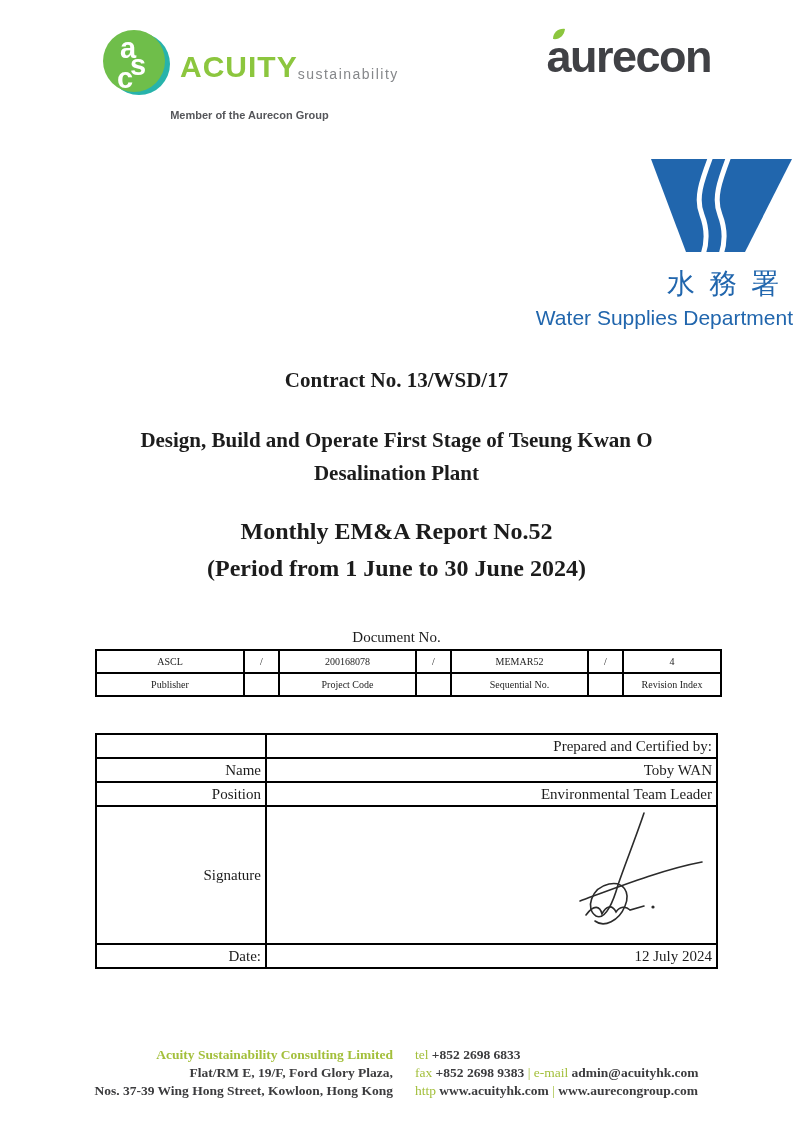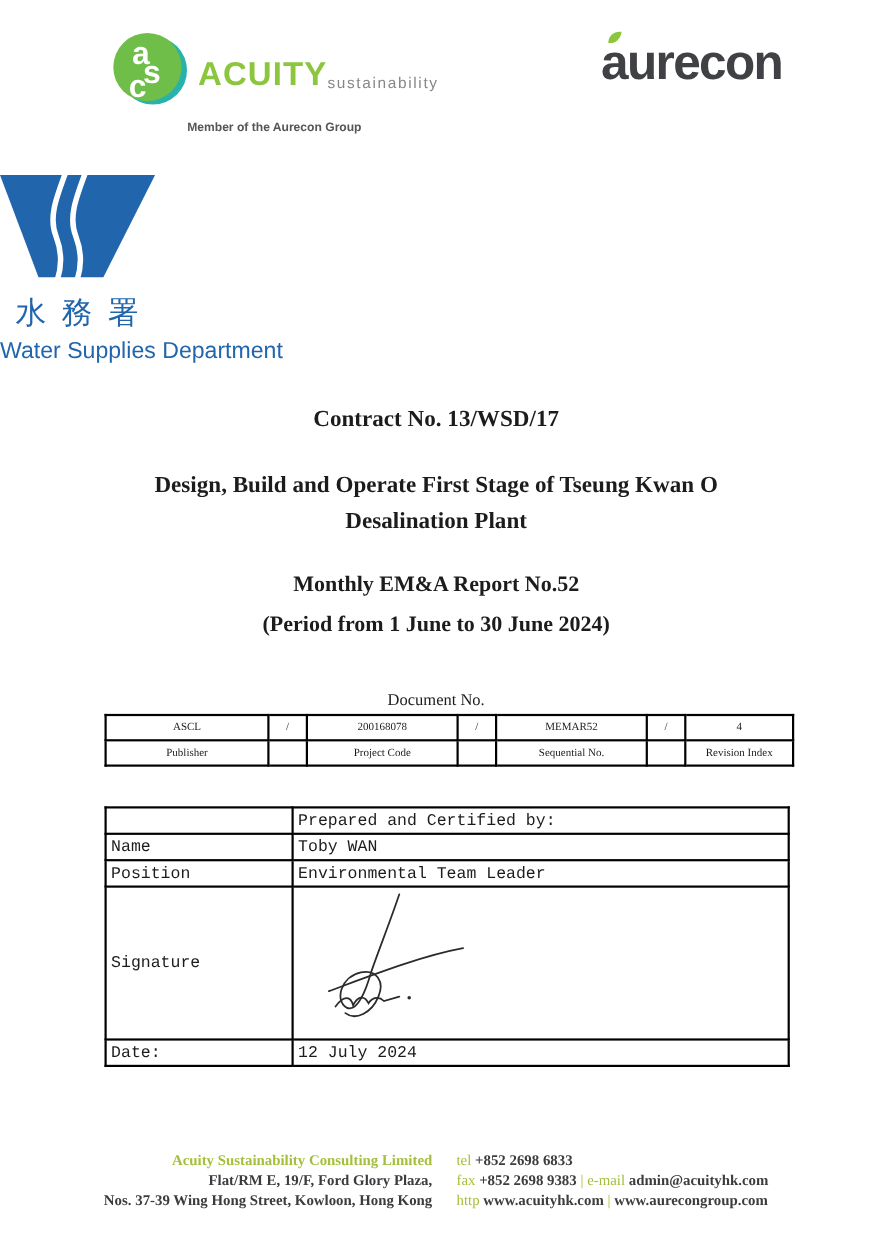--- a/index.html
+++ b/index.html
@@ -21,46 +21,46 @@
   .acuity-sub { font-family:"Liberation Sans", sans-serif; font-size:14px;
                 letter-spacing:1.5px; color:#85878a; margin-top:2px; }
   .acuity-tagline { font-family:"Liberation Sans", sans-serif; font-size:11px;
                     font-weight:bold; color:#55565a; margin-top:7px; }
   .aurecon { position:relative; margin-top:8px; }
   .aurecon-word { font-family:"Liberation Sans", sans-serif; font-weight:bold;
                   font-size:45px; letter-spacing:-1.5px; color:#404145; line-height:1; }
   .aurecon-leaf { position:absolute; top:-7px; left:5px; }
 
   
-  .wsd { position:absolute; top:158px; left:0; right:0; text-align:left; }
+  .wsd { position:absolute; top:158px; left:16px; right:0; text-align:right; }
   .wsd-cn { font-size:28px; color:#2166ad; letter-spacing:14px; padding-left:14px;
             margin-top:6px; font-family:"Liberation Sans", sans-serif; }
   .wsd-en { font-size:21px; color:#2166ad; font-family:"Liberation Sans", sans-serif;
             margin-top:3px; }
 
   
   .title { position:absolute; left:0; right:0; text-align:center; font-weight:bold; }
   .t-contract { top:368px; font-size:21px; }
   .t-project  { top:424px; font-size:21px; line-height:33px; }
-  .t-report   { top:513px; font-size:20px; line-height:37px; }
+  .t-report   { top:513px; font-size:24px; line-height:37px; }
 
   
   .doc-caption { position:absolute; top:629px; left:0; right:0;
                  text-align:center; font-size:15px; }
   table { border-collapse:collapse; }
   .doc-table { position:absolute; top:649px; left:95px; width:625px;
                table-layout:fixed; }
   .doc-table td { border:2px solid #000; text-align:center; font-size:10px;
                   height:23px; padding:0 2px; overflow:hidden; }
 
   
   .cert-table { position:absolute; top:733px; left:95px; width:623px;
                 table-layout:fixed; }
-  .cert-table td { border:2px solid #000; text-align:left; font-size:15px;
-                   padding:2px 4px;font-family:Liberation Mono, monospace; }
+  .cert-table td { border:2px solid #000; text-align:right; font-size:15px;
+                   padding:2px 4px; }
   .cert-table .c-label { width:170px; }
   .row-h { height:24px; }
   .row-sig { height:136px; }
 
   
   .footer { position:absolute; top:1046px; left:0; right:0;
             display:flex; justify-content:center; align-items:flex-end; }
   .f-left { text-align:right; font-size:13.5px; line-height:18px;
             color:#3c3c3e; font-weight:bold; padding-right:10px; }
   .f-divider { width:0; border-left:2px solid #a3bf3b; }

